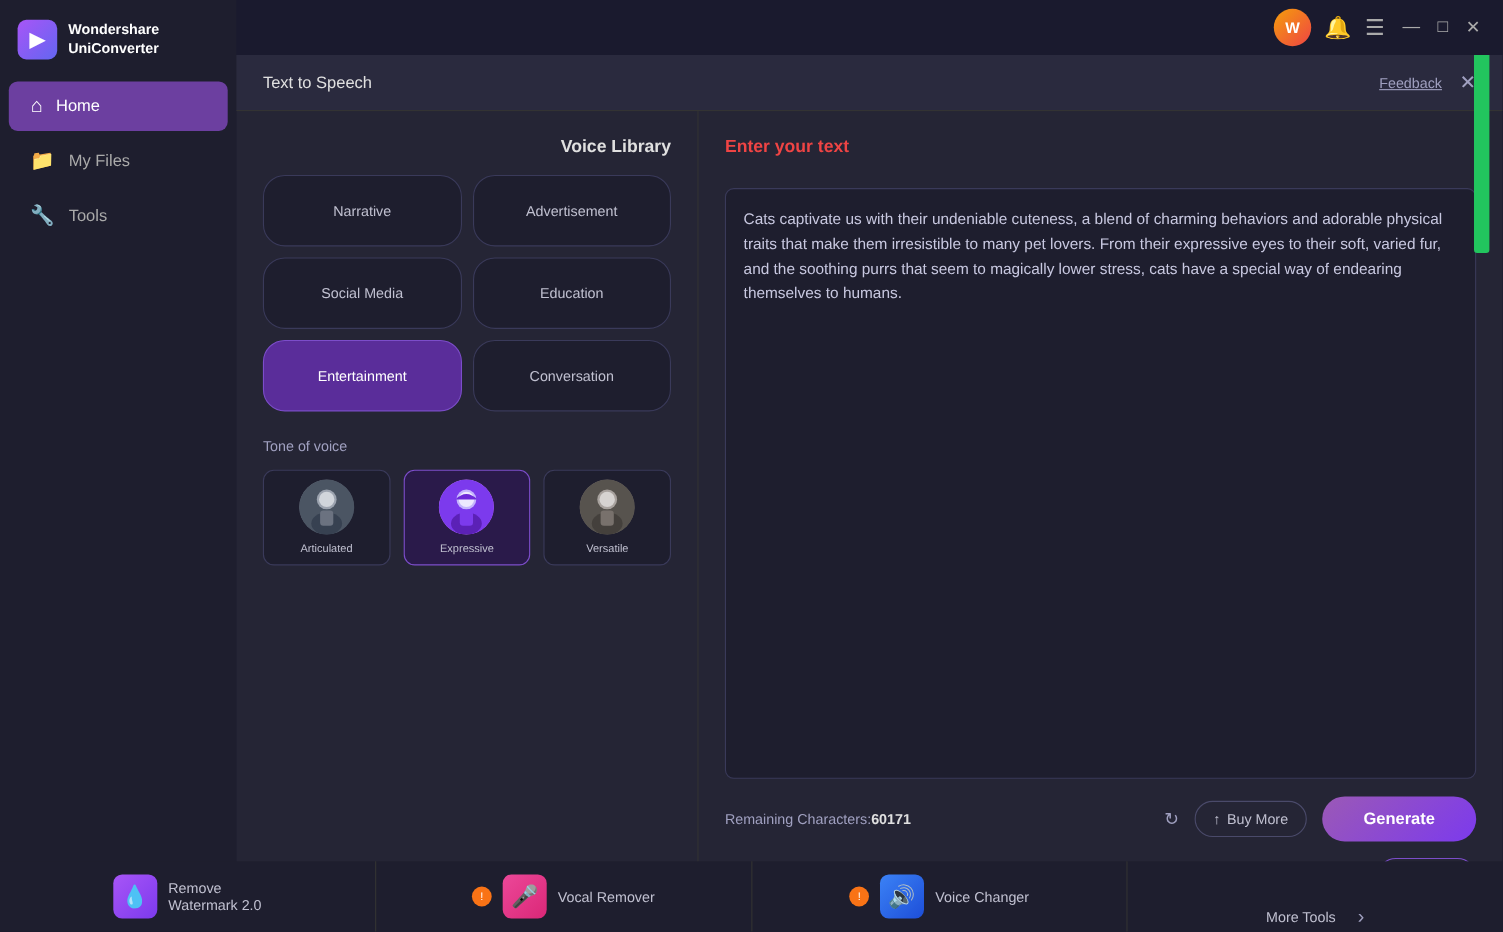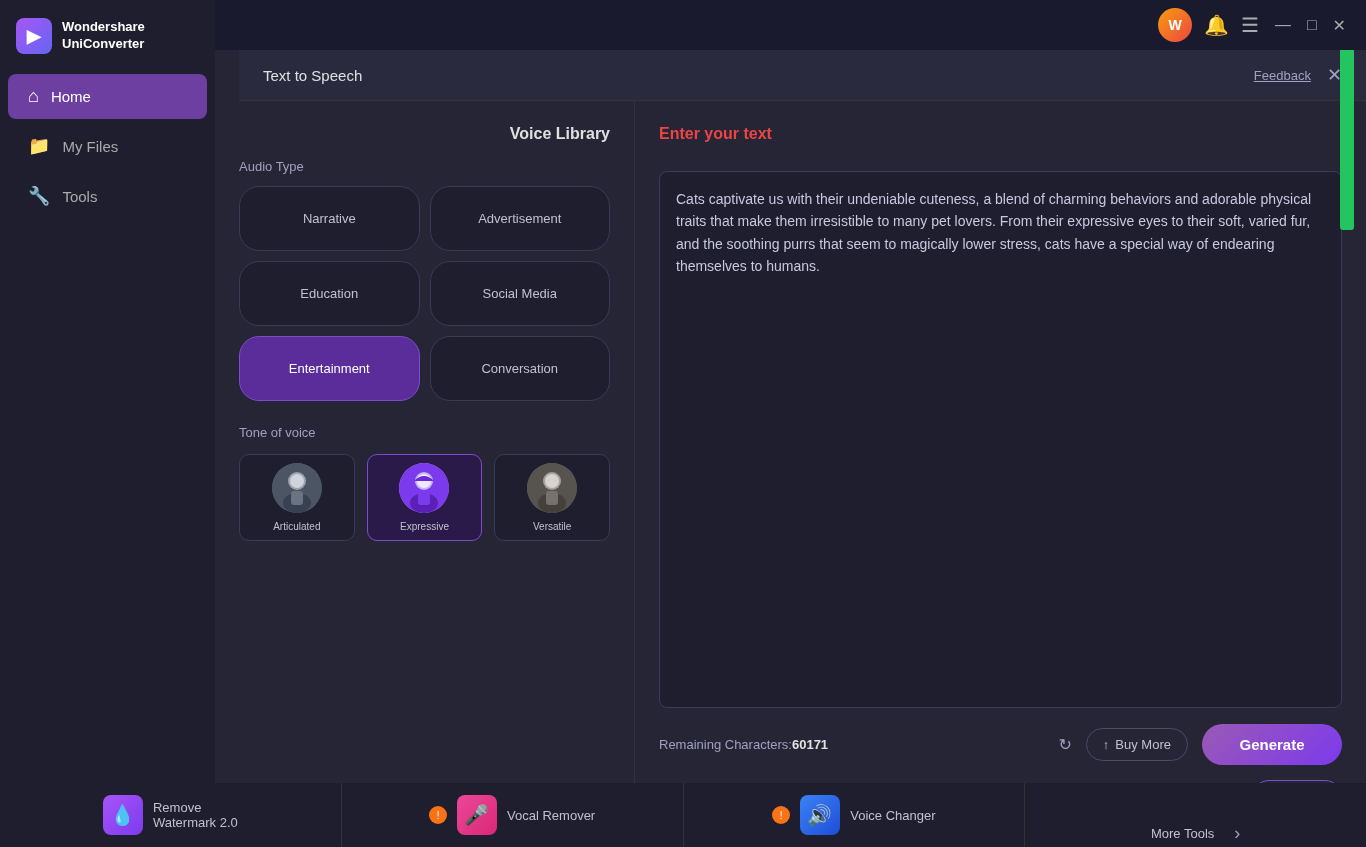--- a/index.html
+++ b/index.html
@@ -100,21 +100,20 @@
     }
 
     
     .modal-header {
       display: flex;
       align-items: center;
       justify-content: space-between;
       padding: 14px 24px;
       border-bottom: 1px solid #333;
       background: #2a2a3e;
-      margin-left: 24px;
     }
     .modal-title {
       color: #e0e0e0;
       font-size: 15px;
       font-weight: 500;
     }
     .modal-header-right {
       display: flex;
       align-items: center;
       gap: 16px;
@@ -463,27 +462,26 @@
     <div class="modal-header-right">
       <span class="feedback-link">Feedback</span>
       <span class="close-btn">✕</span>
     </div>
   </div>
 
   <div class="content-area">
 
     <div class="left-panel">
       <div class="section-title">Voice Library</div>
-      <div class="sub-title">Audio Type</div>
 
       <div class="audio-type-grid">
         <button class="audio-btn">Narrative</button>
         <button class="audio-btn">Advertisement</button>
+        <button class="audio-btn">Social Media</button>
         <button class="audio-btn">Education</button>
-        <button class="audio-btn">Social Media</button>
         <button class="audio-btn active">Entertainment</button>
         <button class="audio-btn">Conversation</button>
       </div>
 
       <div class="tone-title">Tone of voice</div>
 
       <div class="tone-grid">
         <div class="tone-card">
           <div class="tone-avatar male1">
             <svg width="50" height="50" viewBox="0 0 50 50">

